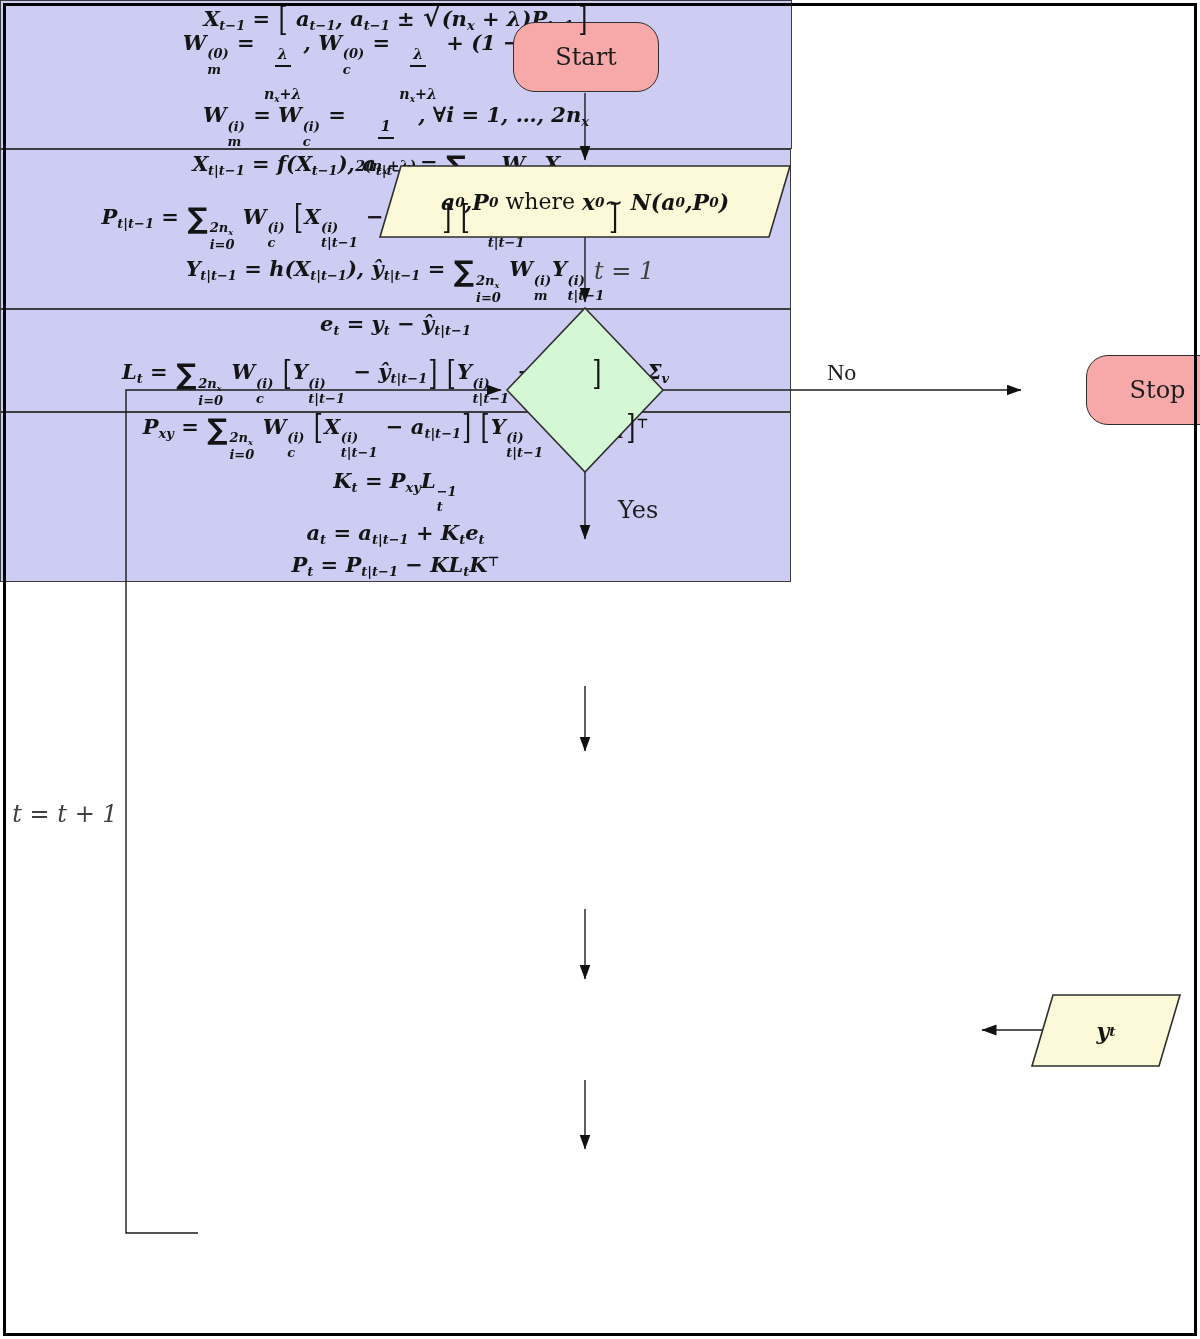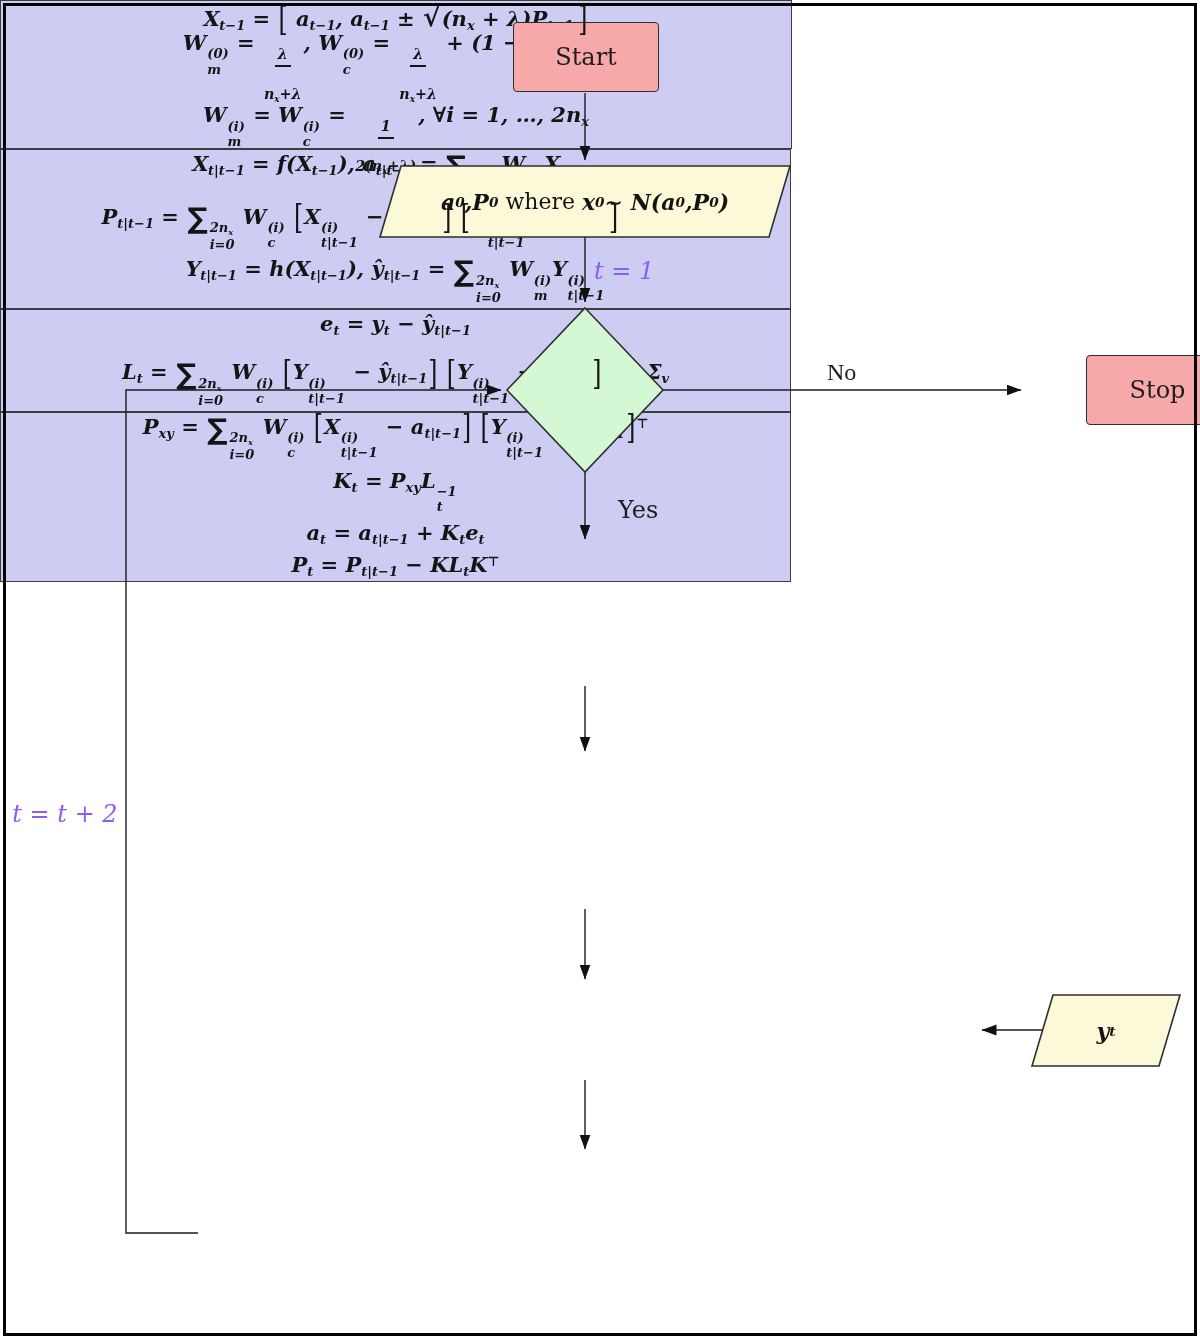--- a/index.html
+++ b/index.html
@@ -5,28 +5,28 @@
   :root{
     --c-process:#cdcdf4; --c-terminal:#f7a8a8; --c-decision:#d4f7d4;
     --c-io:#fbf9d8; --c-line:#1c1c1c;
   }
   html,body{margin:0;padding:0;background:#ffffff;}
   #canvas{position:relative;width:1200px;height:1339px;background:#fff;overflow:hidden;}
   #frame{position:absolute;inset:3px;border:3px solid #000;pointer-events:none;}
   #shapes{position:absolute;left:0;top:0;width:1200px;height:1339px;}
 
   .node{position:absolute;display:flex;align-items:center;justify-content:center;box-sizing:border-box;}
-  .terminal{background:var(--c-terminal);border:1.6px solid #2e2e2e;border-radius:4px;}
+  .terminal{background:var(--c-terminal);border:1.6px solid #2e2e2e;border-radius:22px;}
   .process{background:var(--c-process);border:1.6px solid #3d3d3d;
            display:flex;flex-direction:column;justify-content:space-between;align-items:center;padding:3px 8px;}
   .labelbox{position:absolute;display:flex;align-items:center;justify-content:center;pointer-events:none;}
 
   .roman{font-family:"DejaVu Serif",serif;font-weight:400;color:#1d1d1d;font-size:24px;}
   .math{font-family:"DejaVu Serif",serif;font-style:italic;font-weight:700;color:#141414;}
-  .math-label{font-family:"DejaVu Serif",serif;font-style:italic;font-weight:400;color:#8b5cf6;font-size:24px;}
+  .math-label{font-family:"DejaVu Serif",serif;font-style:italic;font-weight:400;color:#404040;font-size:24px;}
   .eq{font-size:21px;line-height:1;white-space:nowrap;}
 
   
   .msub{font-size:.62em;vertical-align:-.32em;}
   .msup{font-size:.62em;vertical-align:.5em;}
   .mcol{display:inline-flex;flex-direction:column;align-items:flex-start;font-size:.62em;
         line-height:1.18;vertical-align:-.62em;margin:0 1px;text-align:left;}
   .mfrac{display:inline-flex;flex-direction:column;align-items:center;font-size:.68em;
          line-height:1.25;vertical-align:-.6em;margin:0 2px;}
   .mnum{border-bottom:2px solid currentColor;padding:0 3px 1px;}
@@ -183,16 +183,16 @@
           <span class="mup">−1</span>
           <span class="mdn">t</span>
         </span></div>
     <div class="eq"><span>a</span><span class="msub">t</span> = <span>a</span><span class="msub">t|t−1</span> + <span>K</span><span class="msub">t</span><span>e</span><span class="msub">t</span></div>
     <div class="eq"><span>P</span><span class="msub">t</span> = <span>P</span><span class="msub">t|t−1</span> − K<span>L</span><span class="msub">t</span><span>K</span><span class="msup"><span class="mtop">⊤</span></span></div>
   </div>
 
   <div class="labelbox math-label" style="left:594px;top:254px;height:34px;">t = 1</div>
   <div class="labelbox roman" style="left:593px;top:494px;height:32px;margin-left:25px;">Yes</div>
   <div class="labelbox roman" style="left:827px;top:356px;height:32px;font-family:Liberation Serif, serif;">No</div>
-  <div class="labelbox math-label" style="left:10px;top:797px;width:110px;height:34px;">t = t + 2</div>
+  <div class="labelbox math-label" style="left:10px;top:797px;width:110px;height:34px;">t = t + 1</div>
 
   <div id="frame"></div>
 </div>
 
 </body></html>

